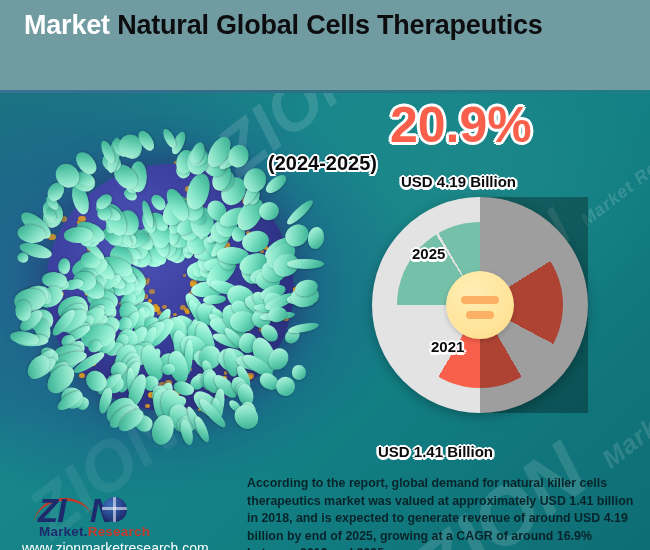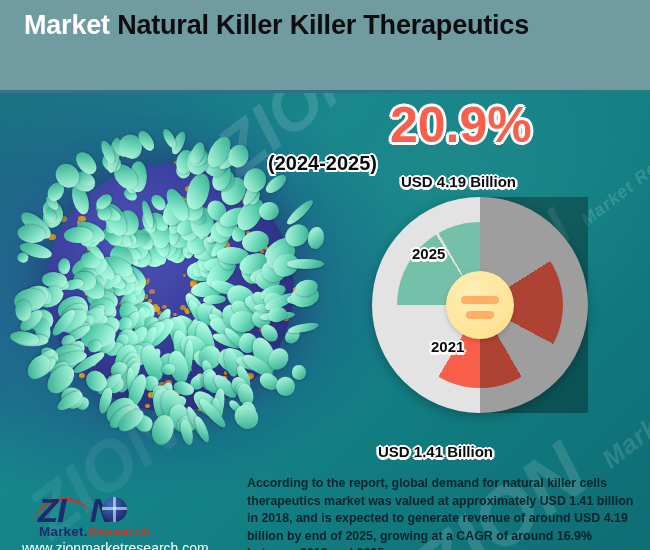--- a/index.html
+++ b/index.html
@@ -707,21 +707,21 @@
         <span style="left: 200.3px; top: 189px; width: 4.2px; height: 3.5px; opacity: 1;"></span>
         <span style="left: 198.5px; top: 110.9px; width: 5.6px; height: 4.8px; opacity: 0.79;"></span>
         <span style="left: 272.2px; top: 155.8px; width: 7px; height: 5.9px; opacity: 0.73;"></span>
         <span style="left: 109.6px; top: 180.9px; width: 6.2px; height: 5.3px; opacity: 0.69;"></span>
         <span style="left: 299.4px; top: 191.2px; width: 6.2px; height: 5.2px; opacity: 0.93;"></span>
       </div>
   </div>
 
   <div class="header">
     <div class="title">
-      <span>Market </span><span class="dark">Natural Killer Killer Therapeutics</span><br>
+      <span>Market </span><span class="dark">Natural Global Cells Therapeutics</span><br>
     </div>
   </div>
   <div class="header-rule"></div>
 
   <div class="cagr-block">
     <div class="cagr-value">20.9%</div>
     <div class="cagr-range">(2024-2025)</div>
   </div>
 
   <div class="callout callout-top">USD 4.19 Billion</div>

